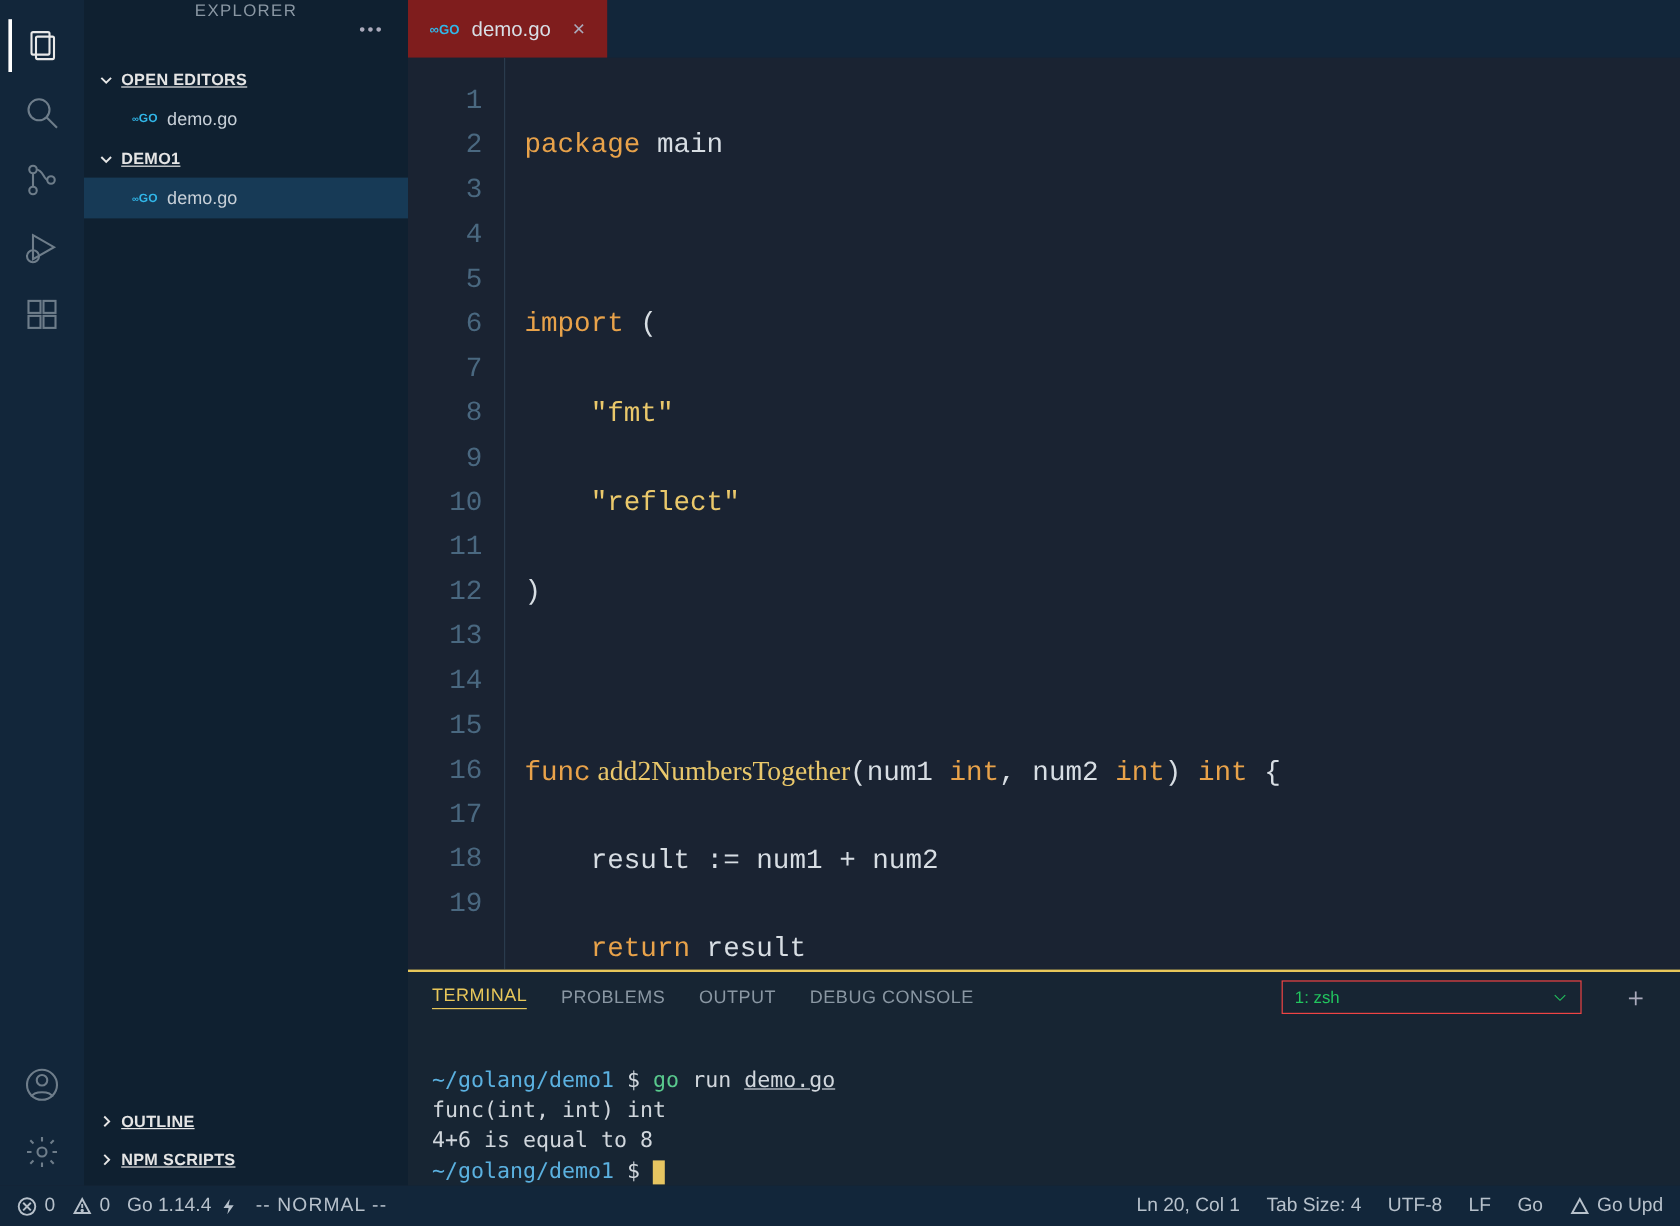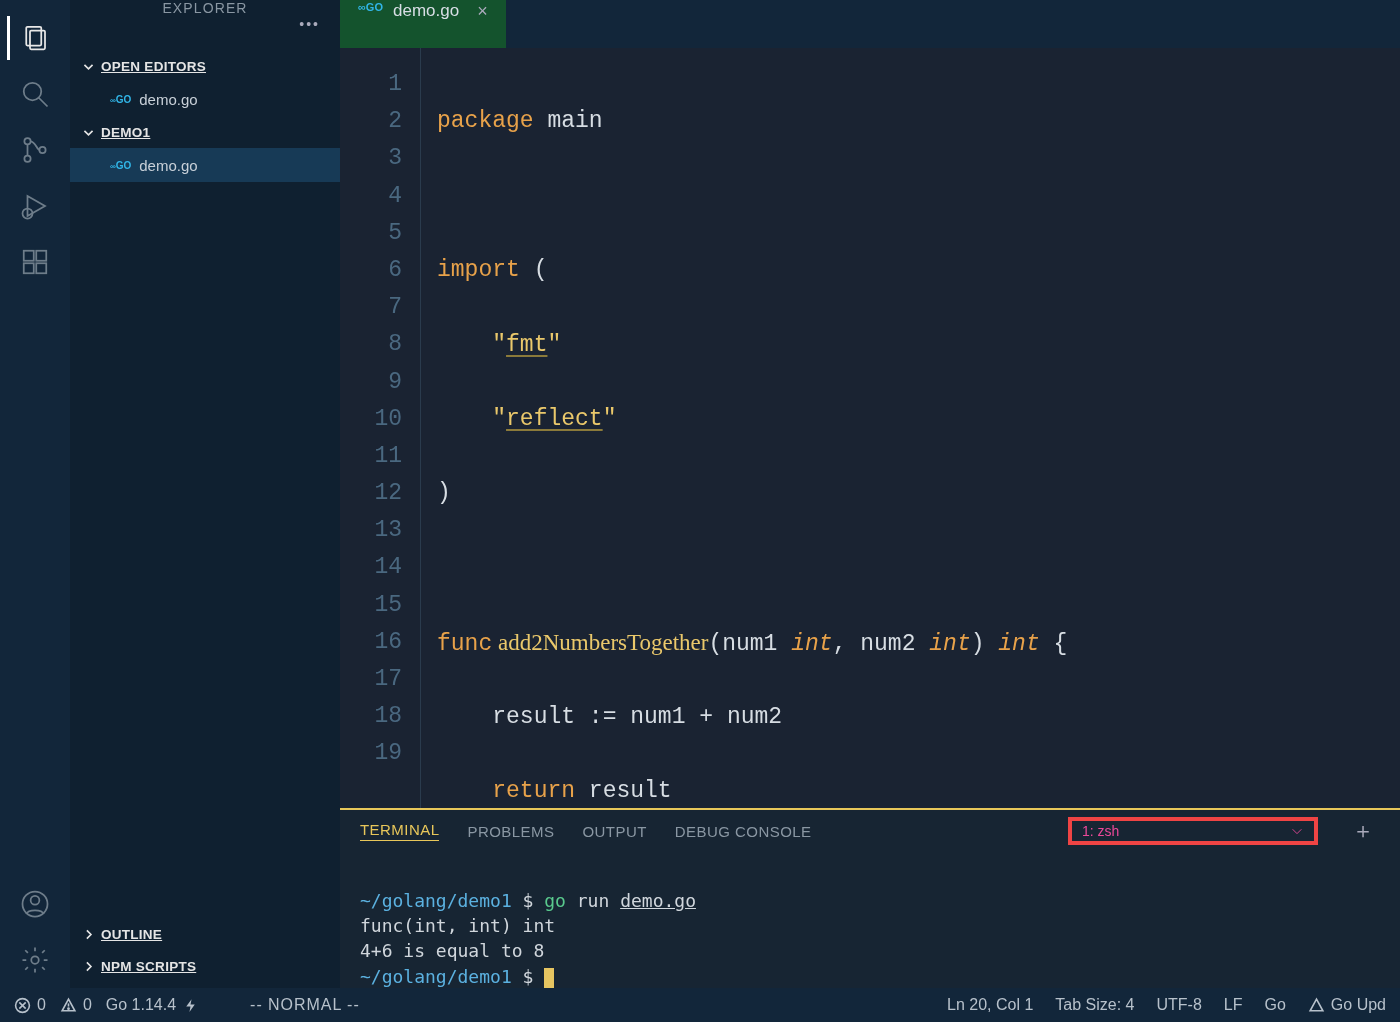--- a/index.html
+++ b/index.html
@@ -62,22 +62,22 @@
 .file-row .go-badge::before { content:'∞'; font-size:8px; color:#31b6e8; }
 .sidebar-bottom { margin-top:auto; padding-bottom:6px; }
 .sidebar-bottom .section-hdr { font-weight:700; }
 .sidebar-bottom .section-hdr svg { transform:rotate(-90deg); }
 
 .editor-col { flex:1; display:flex; flex-direction:column; min-width:0; }
 .tabs-bar {
   height:48px; background:#12263a; display:flex; align-items:stretch;
 }
 .tab {
-  display:flex; align-items:flex-start; gap:10px; padding:0 18px;
-  background:#14532d; color:#d8dee5; font-size:17px; cursor:pointer;
+  display:flex; align-items:center; gap:10px; padding:0 18px;
+  background:#7f1d1d; color:#d8dee5; font-size:17px; cursor:pointer;
   border-top:1px solid transparent;
 }
 .tab .go-badge{ font-size:11px; font-weight:700; color:#31b6e8;}
 .tab .close { color:#aab; font-size:18px; margin-left:8px;}
 .editor {
   flex:1; display:flex; overflow:hidden;
   font-family: Menlo, Monaco, 'Courier New', monospace;
   font-size: 23px; line-height: 1.62;
 }
 .gutter {
@@ -86,40 +86,40 @@
 }
 .gutter div { height: 37.2px; }
 .code {
   flex:1; padding: 18px 0 0 16px; color:#d7dde3; white-space:pre; overflow:hidden;
   border-left:1px solid #2a3b4d;
 }
 .code .ln { height:37.2px; display:block;}
 .kw { color:#e8a24a; }
 .fn { color:#eac86b;font-family:Liberation Serif, serif; }
 .id { color:#d7dde3; }
-.typ { color:#e8a24a; font-style:italic;}
+.typ { color:#e8a24a; }
 .str { color:#eac86b; }
-.str.u { text-decoration: underline; text-decoration-color:#8b7a3a; text-underline-offset:4px;}
+.str.u { text-decoration-color:#8b7a3a; text-underline-offset:4px;}
 .punct{ color:#d7dde3;}
 .op { color:#d7dde3;}
 
 .panel {
   height: 180px; border-top: 2px solid #e8c75a;
   background:#172533; display:flex; flex-direction:column;gap:34px;
 }
 .panel-tabs {
   height:42px; display:flex; align-items:center; gap:28px;
   padding: 0 20px; font-size:15px; color:#8a97a3;
 }
 .panel-tabs .ptab { cursor:pointer; letter-spacing:.03em; }
 .panel-tabs .ptab.active { color:#e8c75a; border-bottom:1px solid #e8c75a; padding-bottom:2px;}
 .panel-tabs .spacer { flex:1;}
 .term-select {
-  width:250px; height:28px; border:4px solid #ef4444; background:transparent;
-  color:#ec4899; display:flex; align-items:center; padding:0 10px; font-size:14px;
+  width:250px; height:28px; border:1px solid #ef4444; background:transparent;
+  color:#22c55e; display:flex; align-items:center; padding:0 10px; font-size:14px;
   cursor:pointer;
 }
 .term-select svg { margin-left:auto; width:14px; height:14px; stroke:currentColor; fill:none;}
 .plus-btn { color:#aab; font-size:22px; padding:0 6px; cursor:pointer;}
 .term-body {
   flex:1; padding: 2px 20px 8px 20px;
   font-family: Menlo, Monaco, monospace; font-size:18px; line-height:1.4;
   color:#d0d6dc; overflow:hidden;
 }
 .term-body .path{ color:#5bb1e0;}
@@ -129,21 +129,21 @@
 .term-body .cursor{ display:inline-block; width:10px; height:20px; background:#e6c561; vertical-align:middle;}
 
 .status-bar {
   height:34px; background:#12263a; display:flex; align-items:center;
   padding:0 14px; font-size:16px; color:#b7c1cb; gap:18px;
 }
 .status-bar .left { display:flex; align-items:center; gap:14px;}
 .status-bar .right { margin-left:auto; display:flex; align-items:center; gap:22px;}
 .status-item { display:flex; align-items:center; gap:6px; cursor:pointer;}
 .status-item svg { width:17px; height:17px; stroke:currentColor; fill:none; stroke-width:1.5;}
-.normal { letter-spacing:.06em;margin-left:37px;}
+.normal { letter-spacing:.06em;}
 </style>
 </head>
 <body>
 
 <div class="main-area">
 
   <div class="activity-bar">
     <div class="top-icons">
       <div class="activity-icon active">
         <svg viewBox="0 0 24 24">

